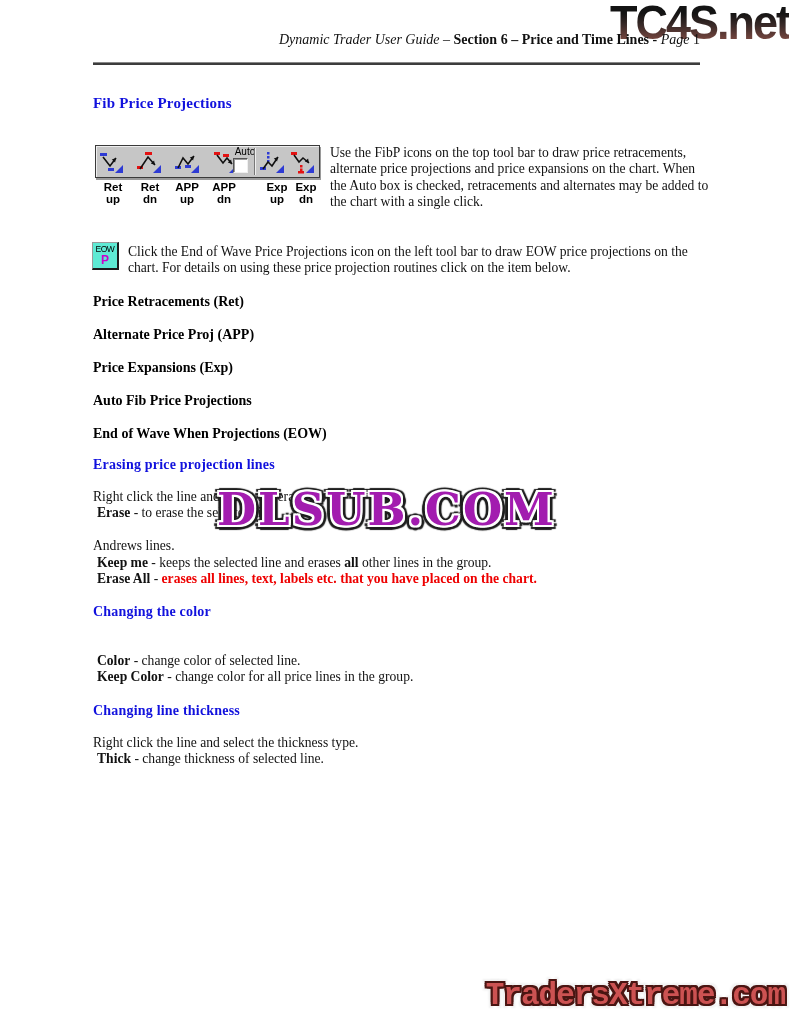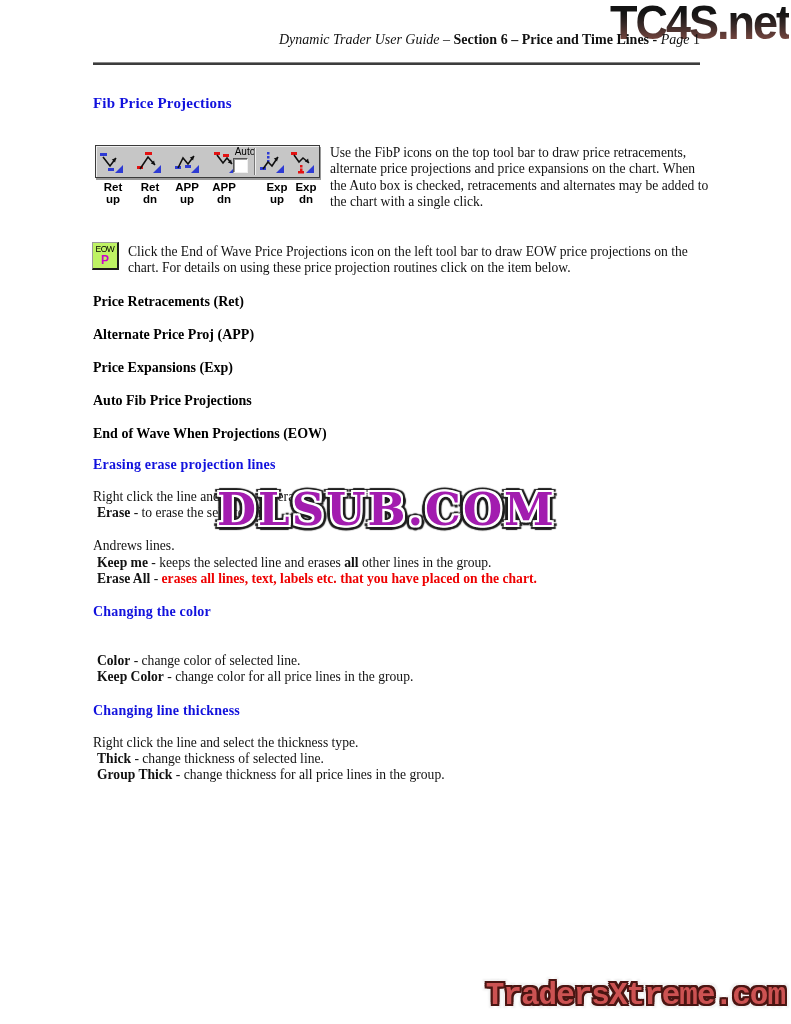--- a/index.html
+++ b/index.html
@@ -57,21 +57,21 @@
     position:absolute; top:181px; width:44px; text-align:center;
     font-family:"Liberation Sans","DejaVu Sans",sans-serif;
     font-weight:bold; font-size:11.5px; line-height:12px; color:#000;
   }
   .tb-labels span.lab b{ display:block; font-weight:bold; }
   
   .para{ font-size:13.6px; line-height:16.4px; }
   .intro-para{ position:absolute; left:330px; top:145px; width:384px; }
   .eow-icon{
     position:absolute; left:92px; top:242px; width:27px; height:28px;
-    background:#bef264; border:1px solid #9a9a9a;
+    background:#5eead4; border:1px solid #9a9a9a;
     border-right:2px solid #1c1c1c; border-bottom:2px solid #1c1c1c;
     text-align:center;
   }
   .eow-icon .eow-top{
     display:block; font-family:"Liberation Sans","DejaVu Sans",sans-serif;
     font-size:8.5px; letter-spacing:-.5px; line-height:10px; color:#000; margin-top:1px;
   }
   .eow-icon .eow-p{
     display:block; font-family:"Liberation Sans","DejaVu Sans",sans-serif;
     font-size:12px; font-weight:bold; line-height:12px; color:#cc00cc;
@@ -224,32 +224,31 @@
     <span class="eow-p">P</span>
   </div>
   <div class="para eow-para">Click the End of Wave Price Projections icon on the left tool bar to draw EOW price projections on the chart. For details on using these price projection routines click on the item below.</div>
 
   <div class="topic" style="top:294px;">Price Retracements (Ret)</div>
   <div class="topic" style="top:327px;">Alternate Price Proj (APP)</div>
   <div class="topic" style="top:360px;">Price Expansions (Exp)</div>
   <div class="topic" style="top:393px;">Auto Fib Price Projections</div>
   <div class="topic" style="top:426px;">End of Wave When Projections (EOW)</div>
 
-  <div class="blue-h sub" style="top:457px;">Erasing erase projection lines</div>
+  <div class="blue-h sub" style="top:457px;">Erasing price projection lines</div>
   <div class="line" style="top:489px;"><span>Right click the line and select the erase type.</span></div>
   <div class="line" style="top:505px;"><span class="term">Erase</span><span> - to erase the selected line.</span></div>
   <div class="line" style="top:538px;"><span>Andrews lines.</span></div>
   <div class="line" style="top:555px;"><span class="term">Keep me</span><span> - keeps the selected line and erases </span><span class="bold">all</span><span> other lines in the group.</span></div>
   <div class="line" style="top:571px;"><span class="term">Erase All</span><span> - </span><span class="red">erases all lines, text, labels etc. that you have placed on the chart.</span></div>
 
   <div class="blue-h sub" style="top:604px;">Changing the color</div>
   <div class="line" style="top:653px;"><span class="term">Color</span><span> - change color of selected line.</span></div>
   <div class="line" style="top:669px;"><span class="term">Keep Color</span><span> - change color for all price lines in the group.</span></div>
 
   <div class="blue-h sub" style="top:703px;">Changing line thickness</div>
   <div class="line" style="top:735px;"><span>Right click the line and select the thickness type.</span></div>
   <div class="line" style="top:751px;"><span class="term">Thick</span><span> - change thickness of selected line.</span></div>
-  <div class="line" style="top:767px;"><span class="term">Group Thick</span><span> - change thickness for all price lines in the group.</span></div>
 
   <div class="dlsub">DLSUB.COM</div>
   <div class="txtreme">TradersXtreme.com</div>
 
 </div>
 
 </body></html>

